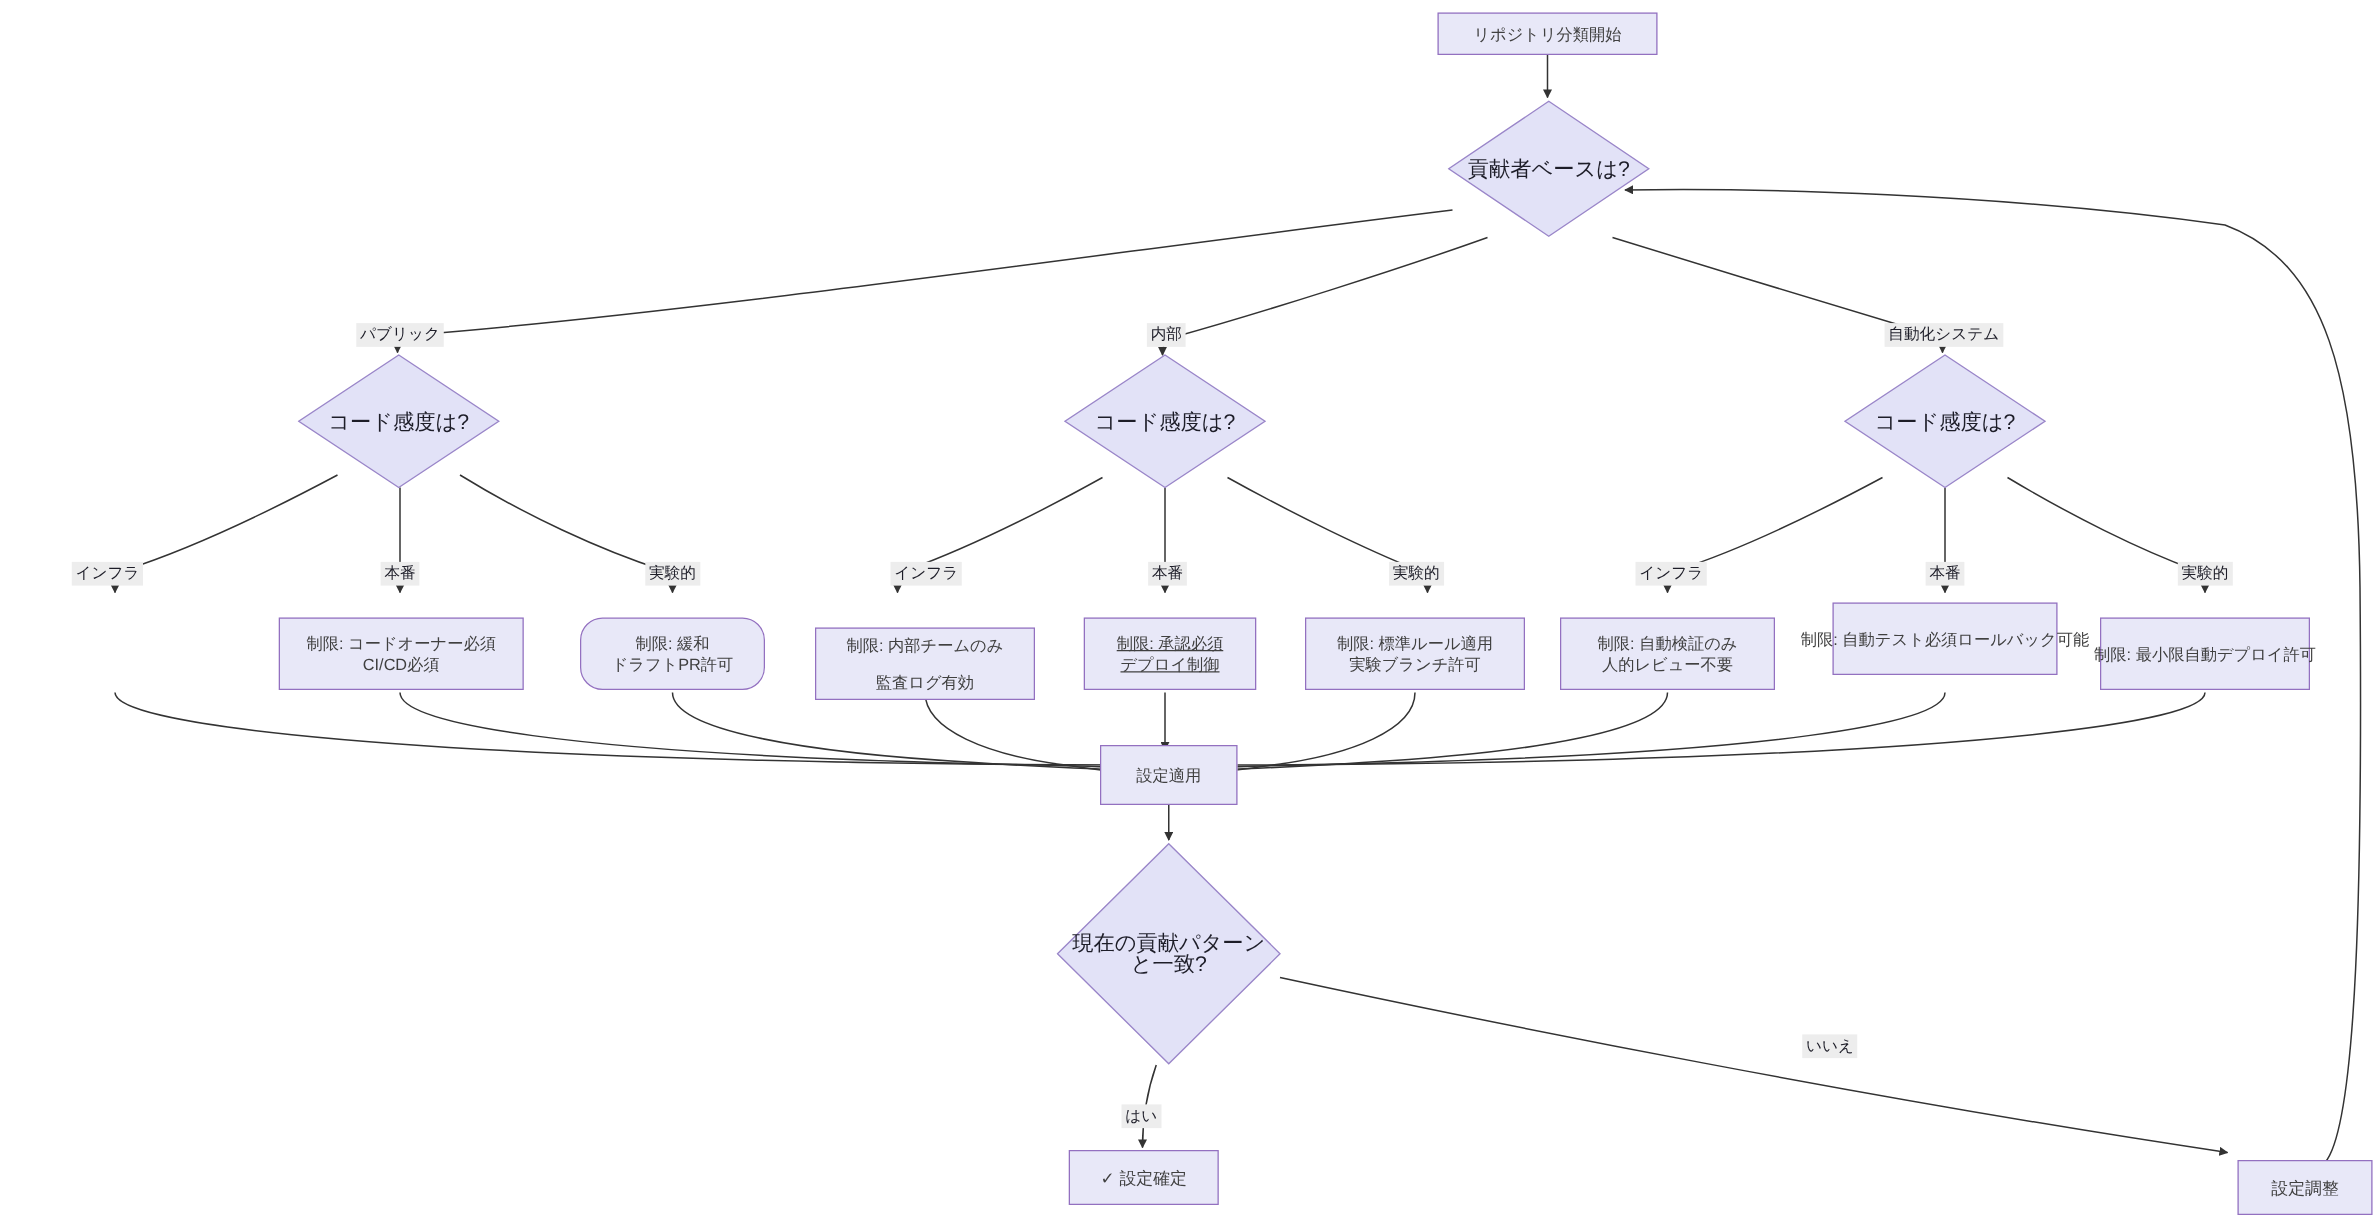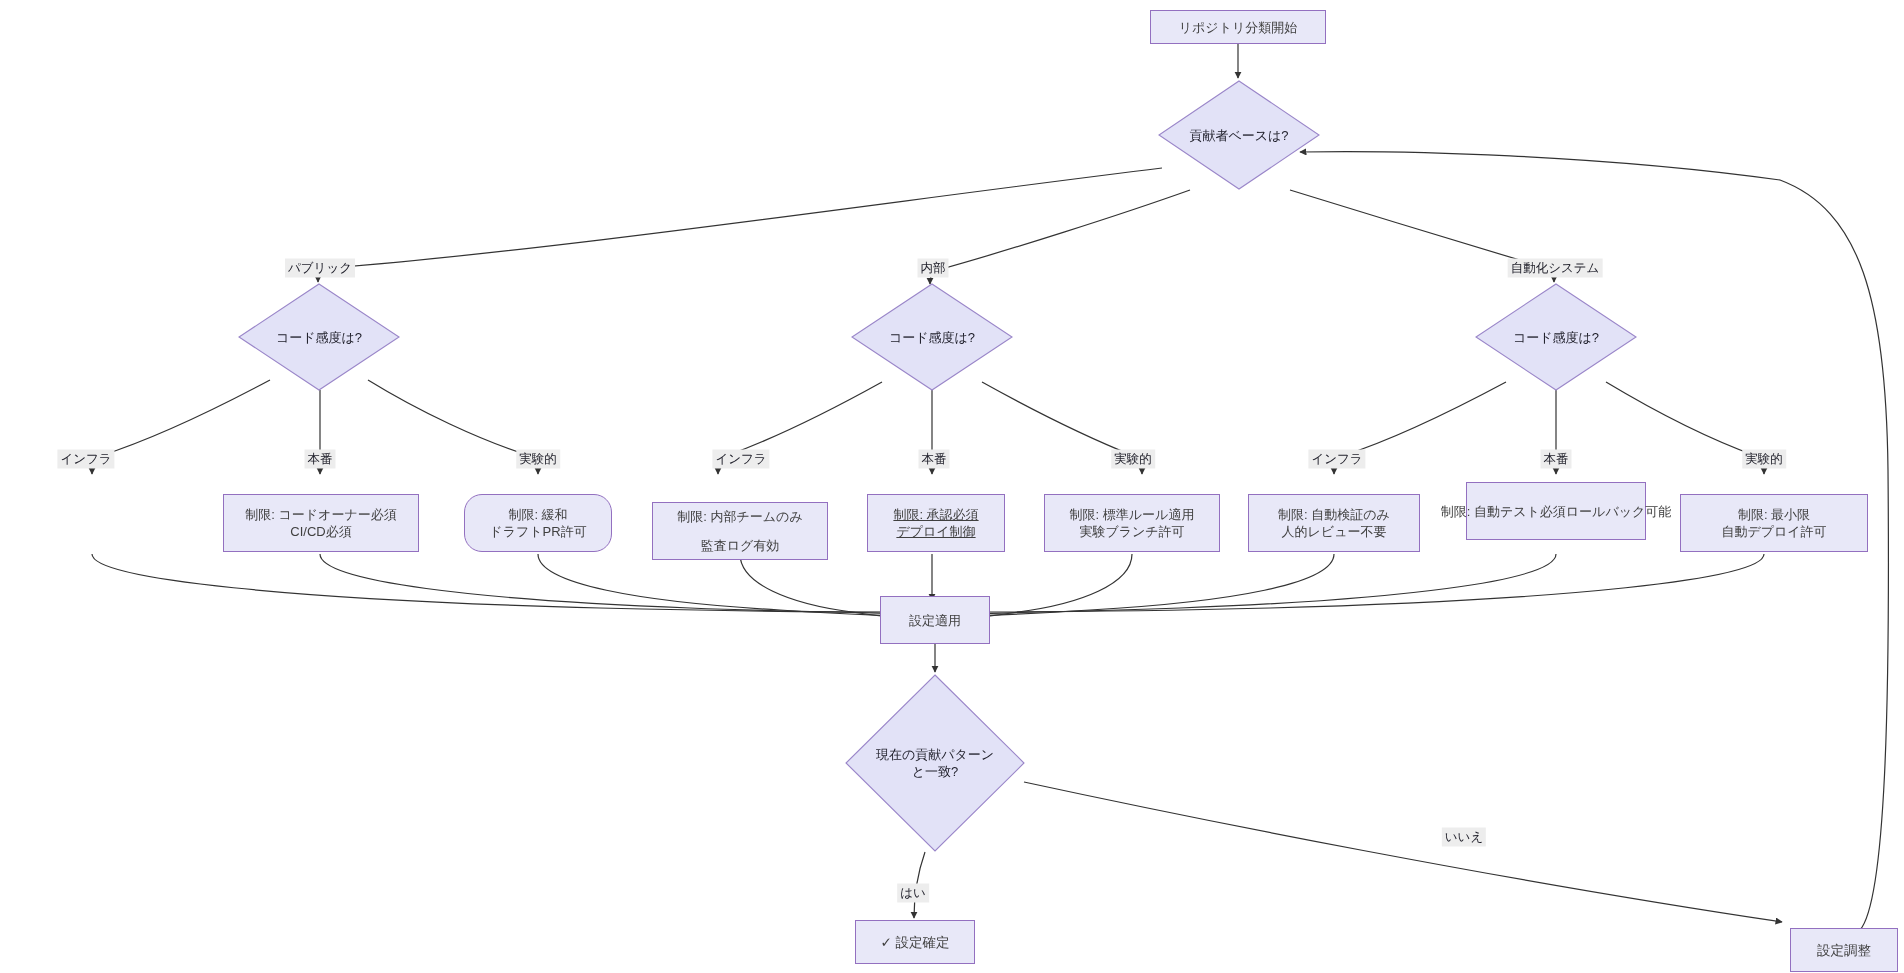--- a/index.html
+++ b/index.html
@@ -66,21 +66,21 @@
   .diamond-label {
     position: absolute;
     left: 0;
     top: 0;
     width: 100%;
     height: 100%;
     display: flex;
     align-items: center;
     justify-content: center;
     text-align: center;
-    font-size: 13px;
+    font-size: 17px;
     line-height: 17px;
     color: #1d1d28;
     pointer-events: none;
   }
   .edge-label {
     position: absolute;
     background: #ededed;
     color: #1d1d28;
     font-size: 12.5px;
     line-height: 15px;
@@ -221,21 +221,21 @@
   <div class="node node-rect" style="left:1248px; top:494px; width:172px; height:58px; flex-direction:column;">
     <span class="nowrap-line">制限: 自動検証のみ</span>
     <span class="nowrap-line">人的レビュー不要</span>
   </div>
 
   <div class="node node-rect" style="left:1466px; top:482px; width:180px; height:58px; flex-direction:row;">
     <span class="nowrap-line">制限: 自動テスト必須</span>
     <span class="nowrap-line">ロールバック可能</span>
   </div>
 
-  <div class="node node-rect" style="left:1680px; top:494px; width:188px; height:58px; flex-direction:column;">
+  <div class="node node-rect" style="left:1680px; top:494px; width:168px; height:58px; flex-direction:row;">
     <span class="nowrap-line">制限: 最小限</span>
     <span class="nowrap-line">自動デプロイ許可</span>
   </div>
 
   <div class="node node-rect" style="left:880px; top:596px; width:110px; height:48px;">
     <span>設定適用</span>
   </div>
 
   <div class="diamond-wrap" style="left:845px; top:674px; width:180px; height:178px;">
     <svg class="diamond-shape" viewBox="0 0 180 178" preserveAspectRatio="none">

